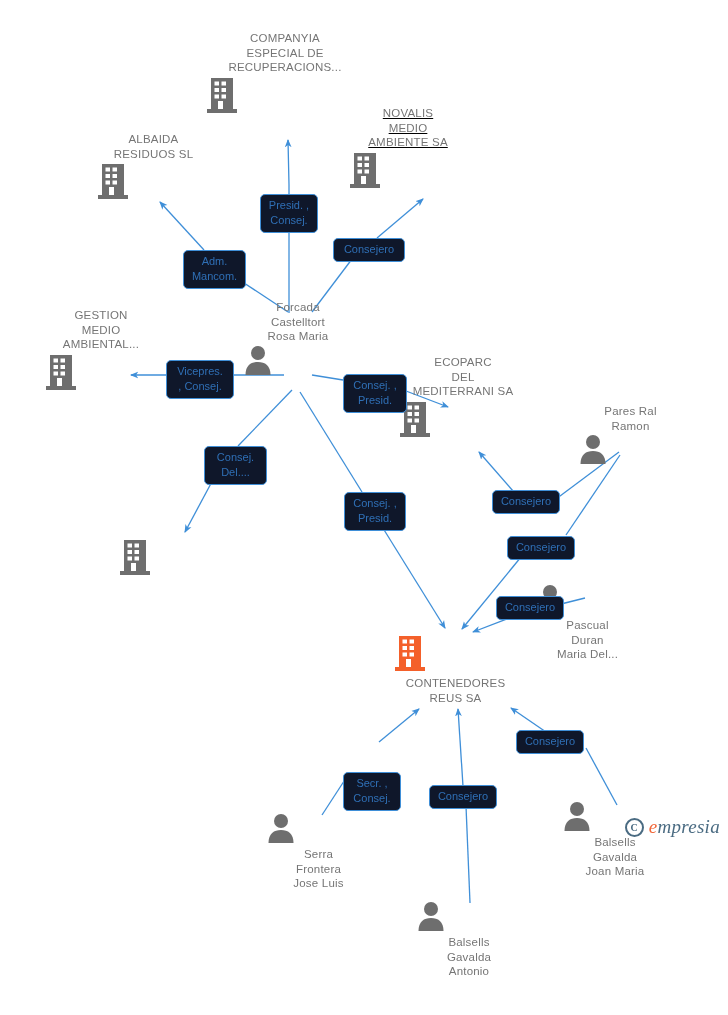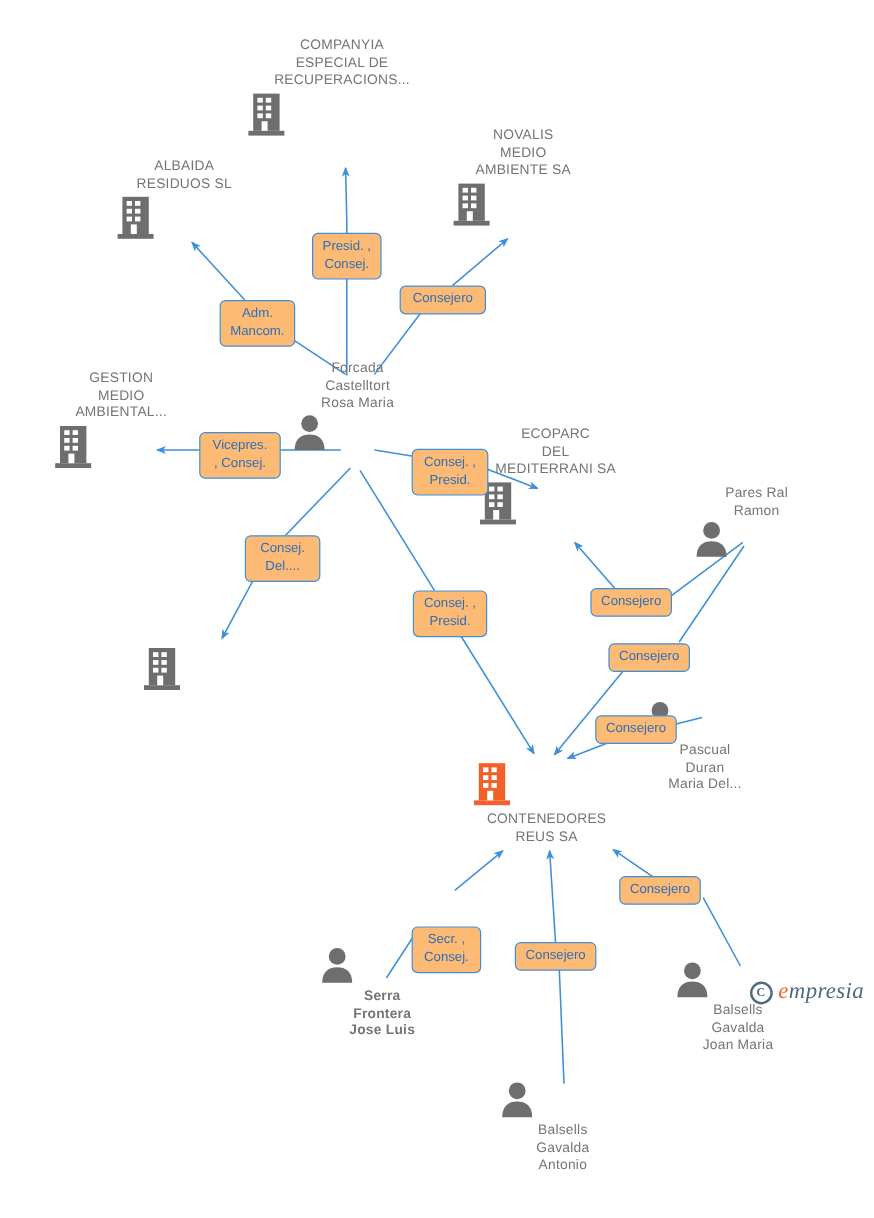--- a/index.html
+++ b/index.html
@@ -22,21 +22,21 @@
   
   .bldg{width:34px;height:40px;position:relative;margin:0 auto;}
   .bldg svg{display:block;}
 
   
   .pers{width:30px;height:32px;margin:0 auto;}
   .pers svg{display:block;}
 
   .label-box{
     position:absolute;box-sizing:border-box;
-    border:1px solid #3f8fd8;border-radius:5px;background:#fdba74;
+    border:1px solid #3f8fd8;border-radius:5px;background:#0f172a;
     color:#2f6fb5;font-size:11px;line-height:15px;text-align:center;
     padding:3px 6px 4px 6px;white-space:pre-line;
   }
 
   .wm{
     position:absolute;right:8px;bottom:6px;
     display:flex;align-items:center;gap:5px;
   }
   .wm .c{
     width:15px;height:15px;border-radius:50%;
@@ -120,21 +120,21 @@
               <rect x="16.5" y="13" width="4.5" height="4"></rect>
             <rect x="9.5" y="19.5" width="4.5" height="4"></rect>
               <rect x="16.5" y="19.5" width="4.5" height="4"></rect>
             <rect x="13" y="26" width="5" height="8"></rect>
           </g>
         </svg>
       </span>
     </span>
   </div>
 
-  <div class="node company" style="left:376px;top:106px;width:120px;">
+  <div class="node company" style="left:348px;top:106px;width:120px;text-decoration:underline;">
     <span class="lbl">NOVALIS
 MEDIO
 AMBIENTE SA</span>
     <span class="glyph">
       <span class="bldg">
         <svg width="34" height="40" viewBox="0 0 34 40">
           <rect x="6" y="3" width="22" height="31" fill="#6e6e6e"></rect>
           <rect x="2" y="34" width="30" height="4" fill="#6e6e6e"></rect>
           <g fill="#ffffff">
             <rect x="9.5" y="6.5" width="4.5" height="4"></rect>
@@ -294,21 +294,21 @@
     <span class="glyph">
       <span class="pers">
         <svg width="30" height="32" viewBox="0 0 30 32">
           <circle cx="15" cy="9" r="7" fill="#6e6e6e"></circle>
           <path d="M2.5,31 C2.5,21.5 8,18 15,18 C22,18 27.5,21.5 27.5,31 Z" fill="#6e6e6e"></path>
         </svg>
       </span>
     </span>
   </div>
 
-  <div class="node person" style="left:266px;top:788px;width:105px;font-weight:bold;">
+  <div class="node person" style="left:266px;top:812px;width:105px;">
     <span class="glyph">
       <span class="pers">
         <svg width="30" height="32" viewBox="0 0 30 32">
           <circle cx="15" cy="9" r="7" fill="#6e6e6e"></circle>
           <path d="M2.5,31 C2.5,21.5 8,18 15,18 C22,18 27.5,21.5 27.5,31 Z" fill="#6e6e6e"></path>
         </svg>
       </span>
       <span class="lbl" style="margin-top:3px;">Serra
 Frontera
 Jose Luis</span>

